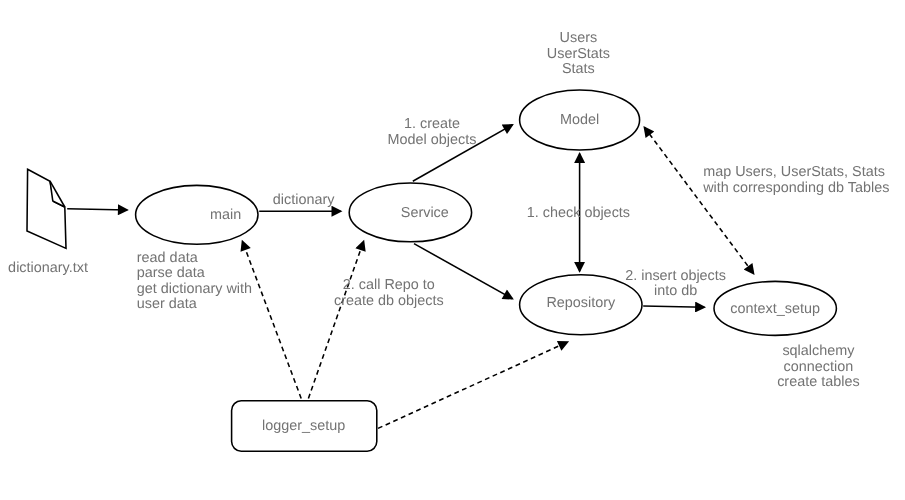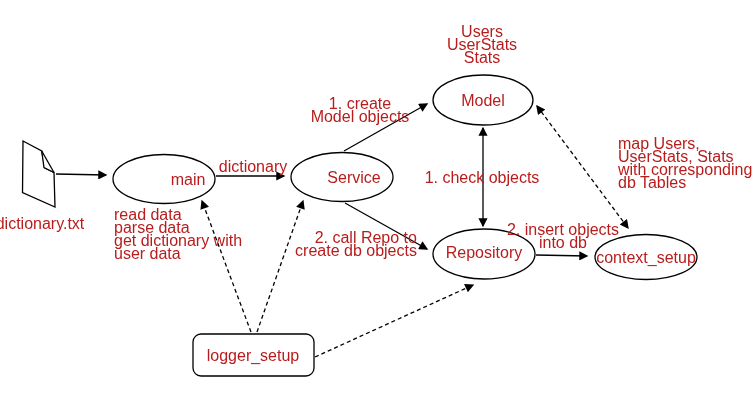--- a/index.html
+++ b/index.html
@@ -7,24 +7,24 @@
     position:relative;
     width:754px;height:417px;
     background:#ffffff;
     font-family:"Liberation Sans", sans-serif;
     color:#000000;
     overflow:hidden;
   }
   .canvas svg{position:absolute;left:0;top:0;}
   .lbl{
     position:absolute;
-    font-size:16px;
+    font-size:12px;
     line-height:13px;
     white-space:pre-line;
-    color:#b91c1c;
+    color:#737373;
   }
   .lbl.center{transform:translateX(-50%);text-align:center;}
   .lbl.node{transform:translate(-50%,-50%);text-align:right;white-space:nowrap;}
 </style>
 </head>
 <body>
 
 <div class="canvas">
 
   <svg width="754" height="417" viewBox="0 0 754 417">
@@ -72,26 +72,29 @@
   <div class="lbl node" style="left:646px;top:257px;">context_setup</div>
   <div class="lbl node" style="left:253px;top:355px;">logger_setup</div>
   <div class="lbl center" style="left:40px;top:217px;">dictionary.txt</div>
 
   <div class="lbl center" style="left:253px;top:160px;">dictionary</div>
   <div class="lbl center" style="left:360px;top:97px;">1. create
 Model objects</div>
   <div class="lbl center" style="left:482px;top:171px;">1. check objects</div>
   <div class="lbl center" style="left:563px;top:223px;">2. insert objects
 into db</div>
-  <div class="lbl center" style="left:356px;top:231px;text-align:right;">2. call Repo to
+  <div class="lbl center" style="left:324px;top:231px;">2. call Repo to
 create db objects</div>
-  <div class="lbl" style="left:586px;top:137px;margin-left:32px;">map Users, UserStats, Stats
+  <div class="lbl" style="left:586px;top:137px;">map Users, UserStats, Stats
 with corresponding db Tables</div>
 
   <div class="lbl center" style="left:482px;top:25px;">Users
 UserStats
 Stats</div>
   <div class="lbl" style="left:114px;top:208px;">read data
 parse data
 get dictionary with
 user data</div>
+  <div class="lbl center" style="left:682px;top:286px;">sqlalchemy
+connection
+create tables</div>
 
 </div>
 
 </body></html>

